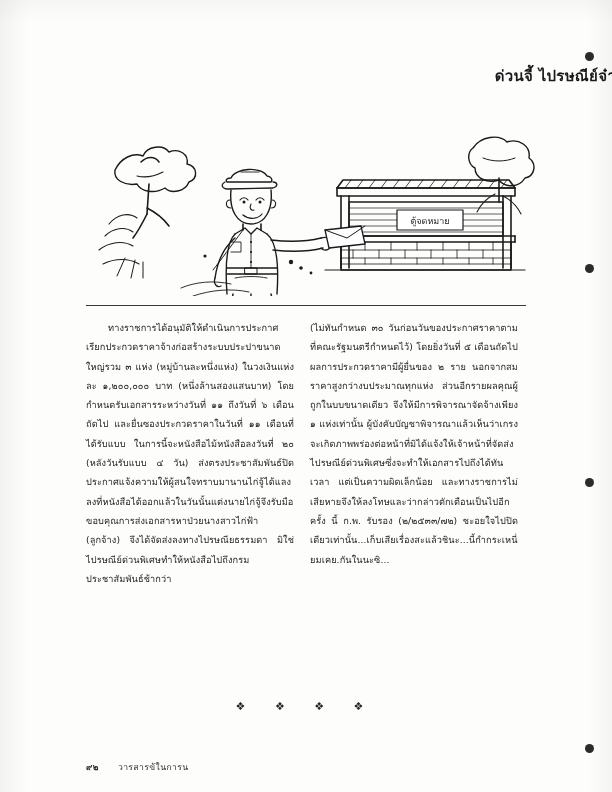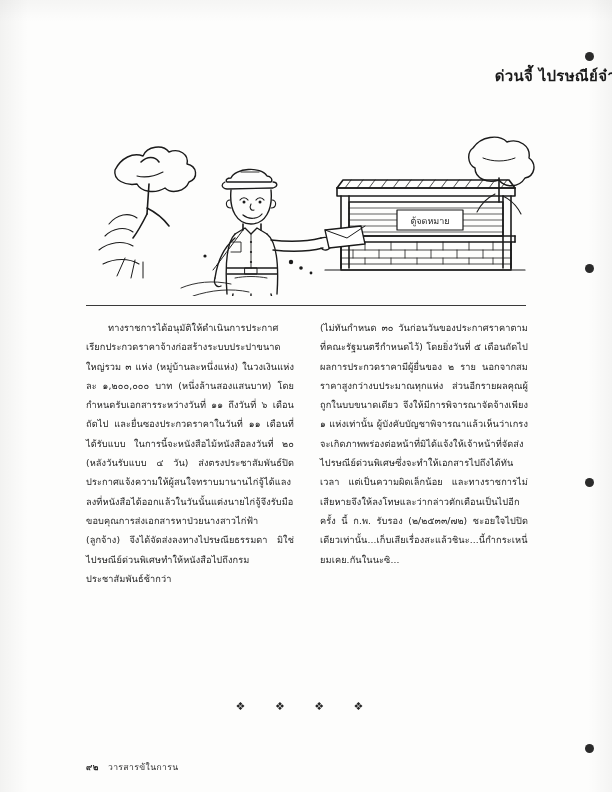--- a/index.html
+++ b/index.html
@@ -78,21 +78,21 @@
     border-top: 1px solid #3a3a3a;
   }
 
   
   .columns {
     position: absolute;
     top: 318px;
     left: 86px;
     width: 442px;
     display: flex;
-    gap: 26px;
+    gap: 16px;
   }
   .col {
     width: 208px;
     font-family: "DejaVu Sans", sans-serif;
     font-size: 9.2px;
     line-height: 19.3px;
     color: #1c1c1c;
     text-align: justify;
     text-justify: inter-word;
     letter-spacing: 0.1px;
@@ -120,21 +120,21 @@
   .footer {
     position: absolute;
     left: 86px;
     top: 760px;
     font-size: 8.6px;
     color: #2a2a2a;
     letter-spacing: 0.4px;
   }
   .footer .pageno {
     font-weight: bold;
-    margin-right: 6px;
+    margin-right: 16px;
   }
 </style>
 </head>
 <body>
 
 <div class="page">
 
   <div class="hole h1"></div>
   <div class="hole h2"></div>
   <div class="hole h3"></div>

